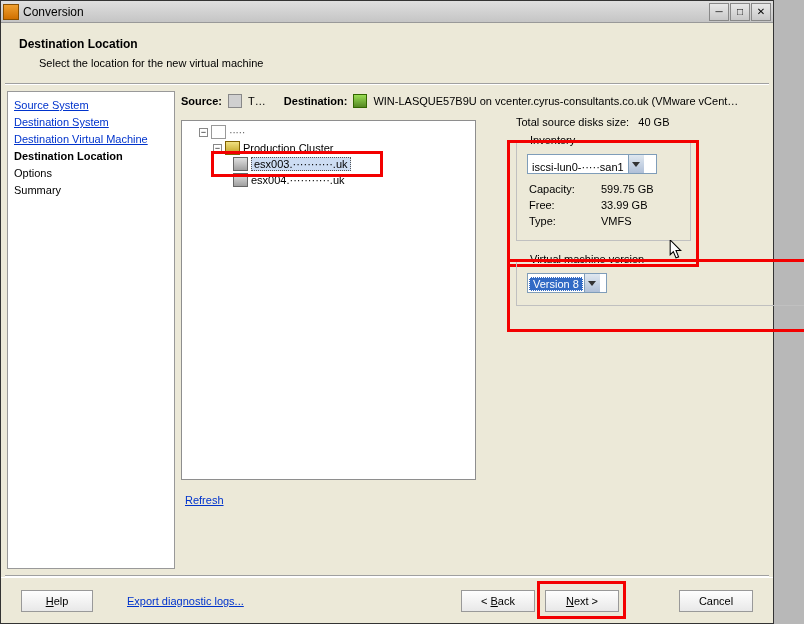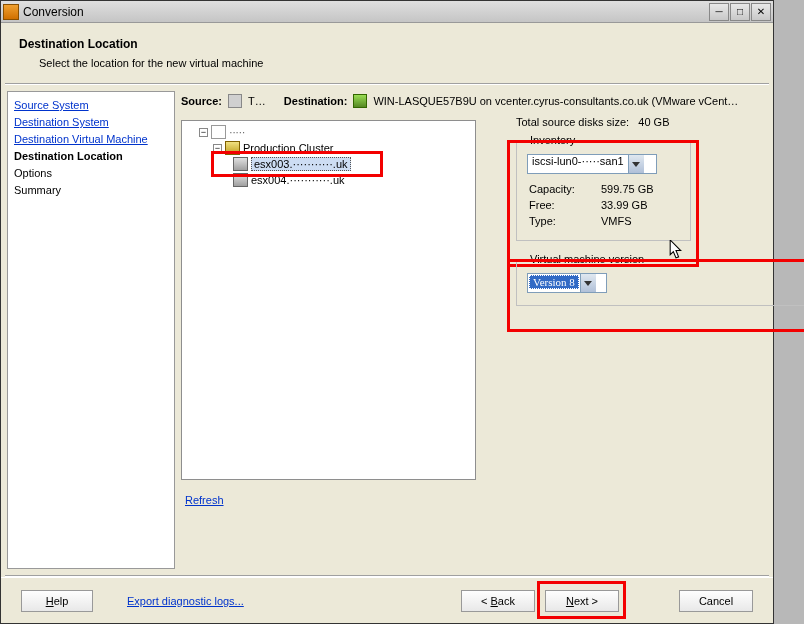--- a/index.html
+++ b/index.html
@@ -55,24 +55,24 @@
   
   .field-top { margin-bottom: 6px; font-size: 11px; }
   
   fieldset.ds { border: 1px solid #c0c0c0; padding: 8px 10px 10px 10px; margin-bottom: 12px; width: 175px; position: relative;}
   fieldset.ds legend { font-size: 11px; padding: 0 3px; }
   fieldset.vm { border: 1px solid #c0c0c0; padding: 8px 10px 12px 10px; width: 296px; position:relative;}
   fieldset.vm legend { font-size: 11px; padding: 0 3px; }
   .red-box.rb-ds { left: -10px; top: -6px; width: 192px; height: 127px; }
   .red-box.rb-vm { left: -10px; top: -6px; width: 312px; height: 73px; }
   
-  .select-win { display:inline-flex; align-items:flex-start; border: 1px solid #7f9db9; background: #fff; height: 20px; font-size: 11px; }
+  .select-win { display:inline-flex; align-items:flex-end; border: 1px solid #7f9db9; background: #fff; height: 20px; font-size: 11px; }
   .select-win .sel-val { padding: 0 4px; }
   .select-win .sel-btn { width:16px; height:18px; background:linear-gradient(#e0e8f0,#b0c0d8); border-left:1px solid #7f9db9; display:flex;align-items:center;justify-content:center;}
-  .select-win.focus .sel-val { background:#316ac5; color:#fff; border:1px dotted #fff; margin:1px; padding:0 3px;font-family:Liberation Serif, serif;}
+  .select-win.focus .sel-val { background:#316ac5; color:#fff; border:1px dotted #fff; margin:1px; padding:0 3px;}
   
   .prop-table { margin-top:6px; font-size:11px;}
   .prop-table tr td { padding: 1px 0; }
   .prop-table tr td:first-child { width: 70px;}
   
   .cursor-svg { position: absolute; left: 152px; top: 94px; width:15px; height:20px; pointer-events:none;}
   
   .refresh-link { color: #0033cc; text-decoration: underline; margin: 14px 0 0 4px; display:inline-block; cursor:pointer; font-size:11px;}
   
   .footer { height: 46px; border-top: 1px solid #fff; display: flex; align-items: center; padding: 0 20px; gap: 10px; }

